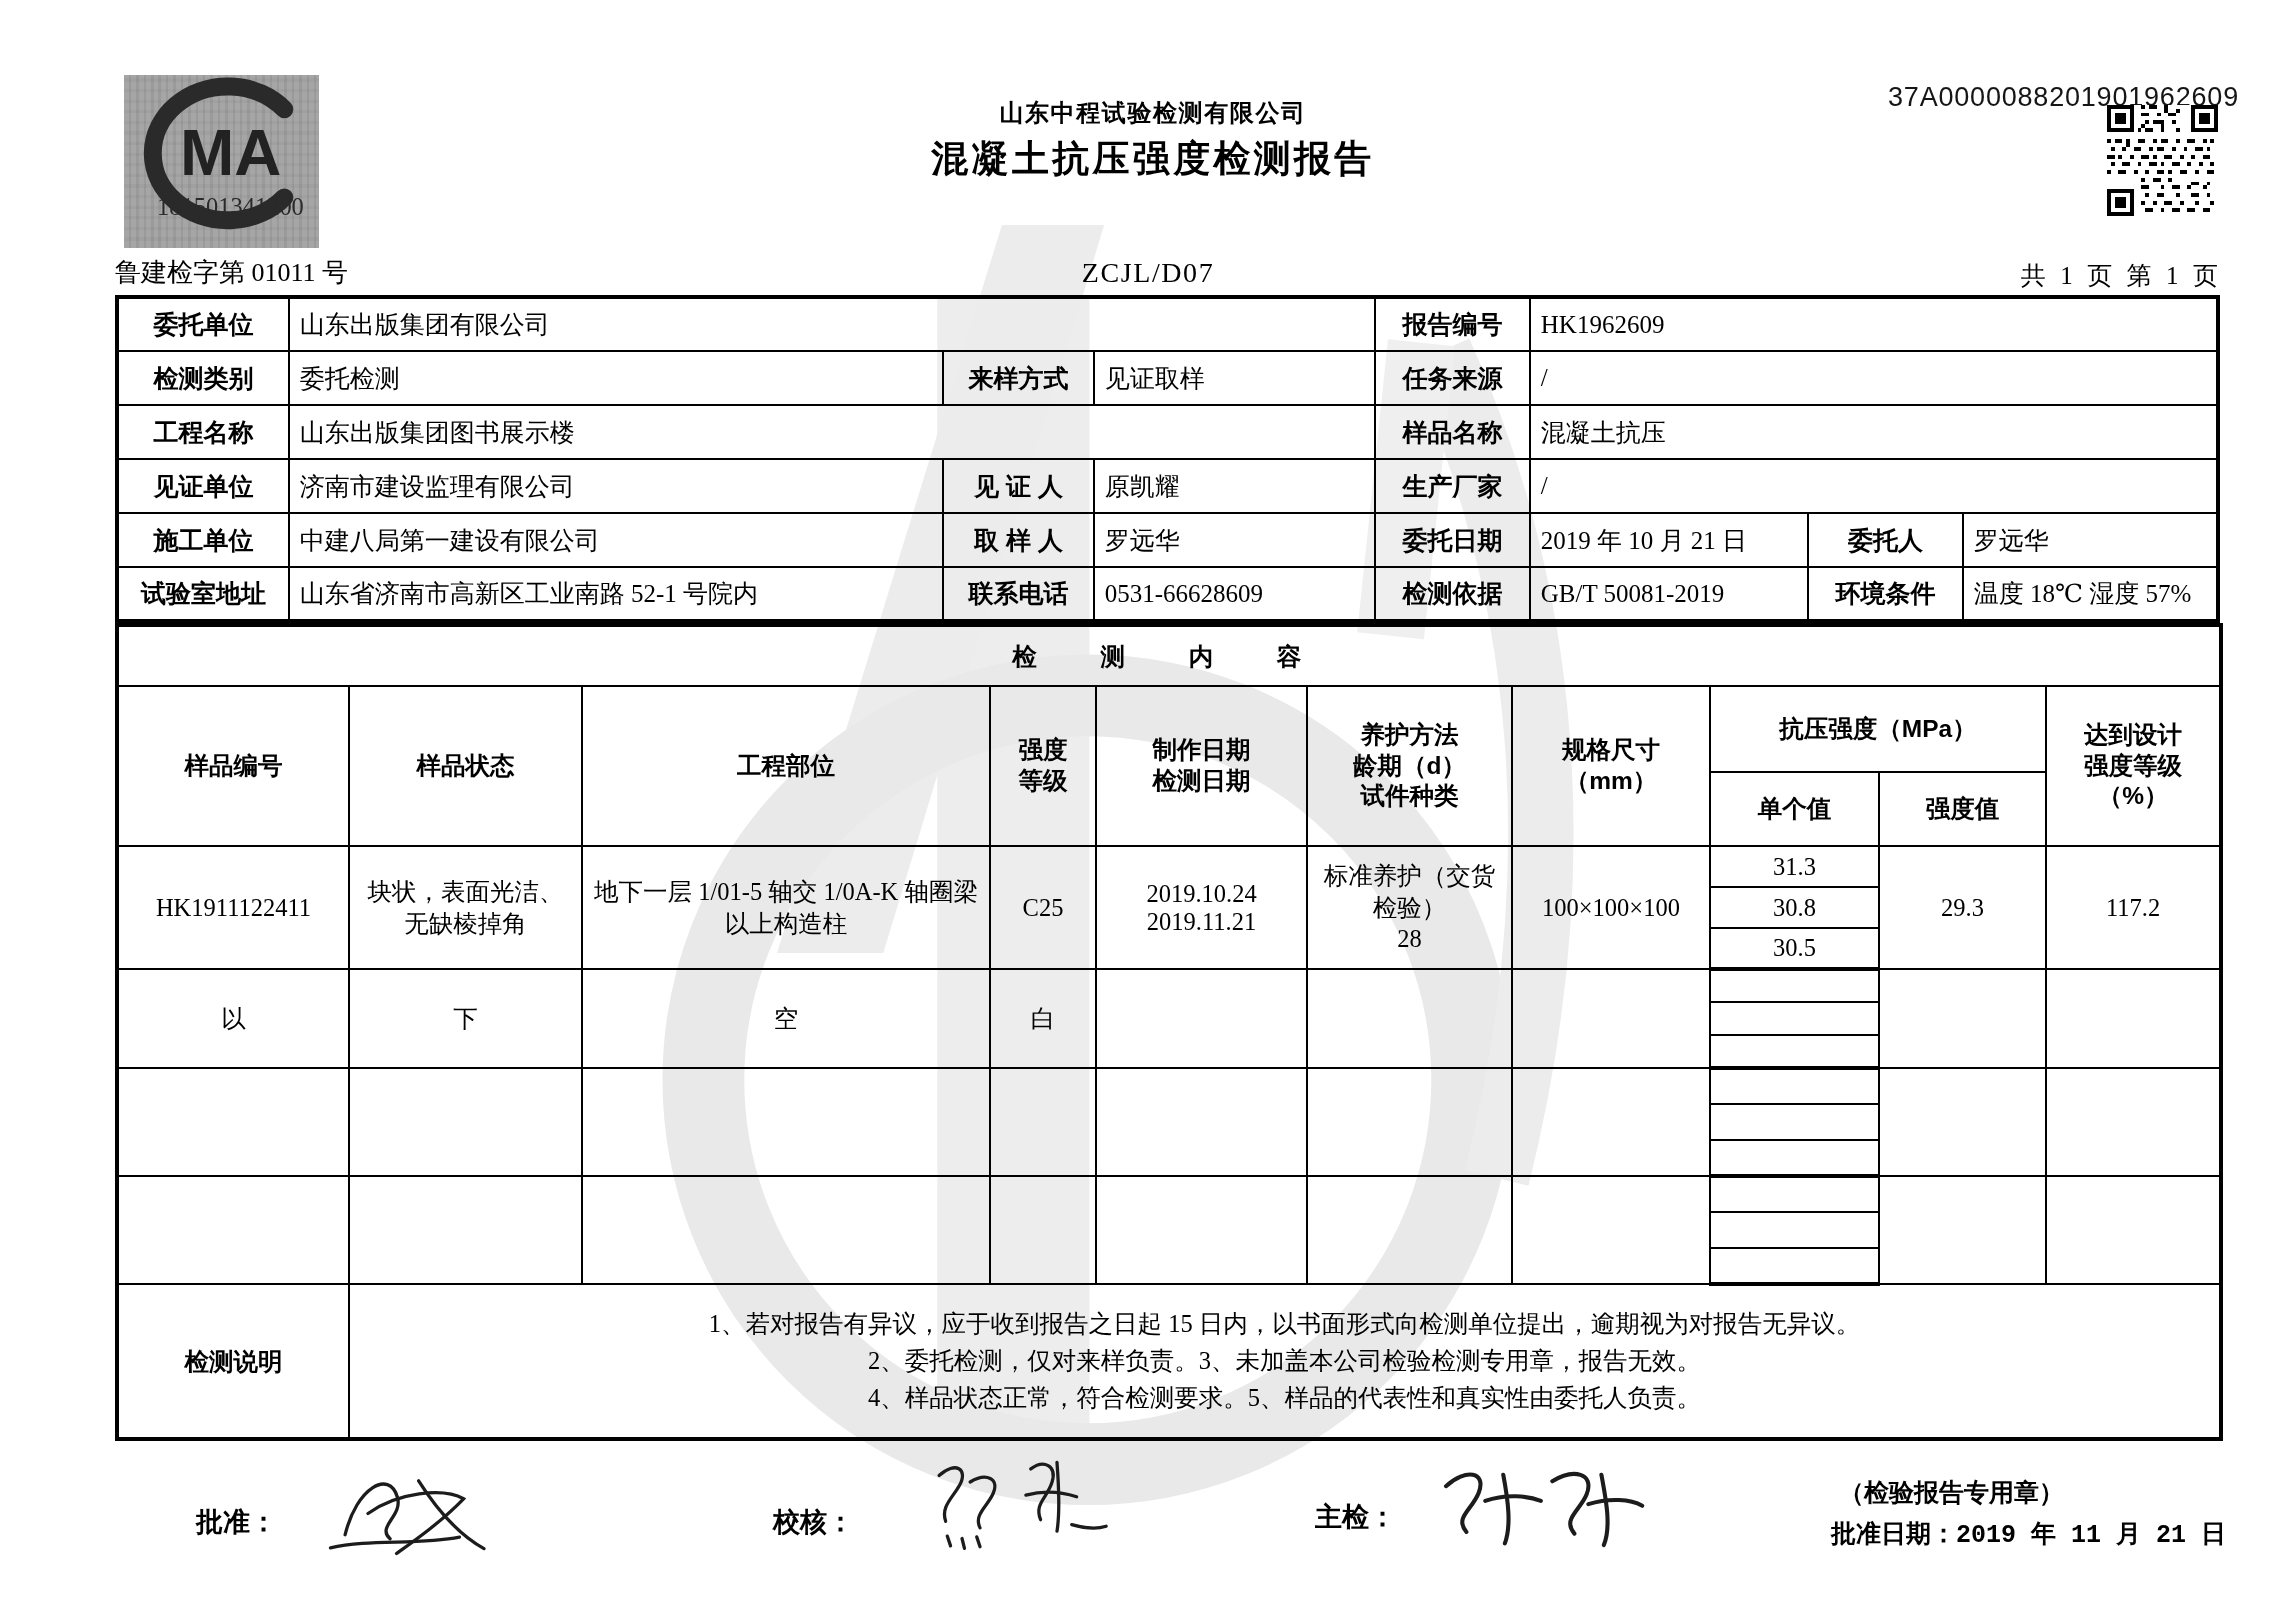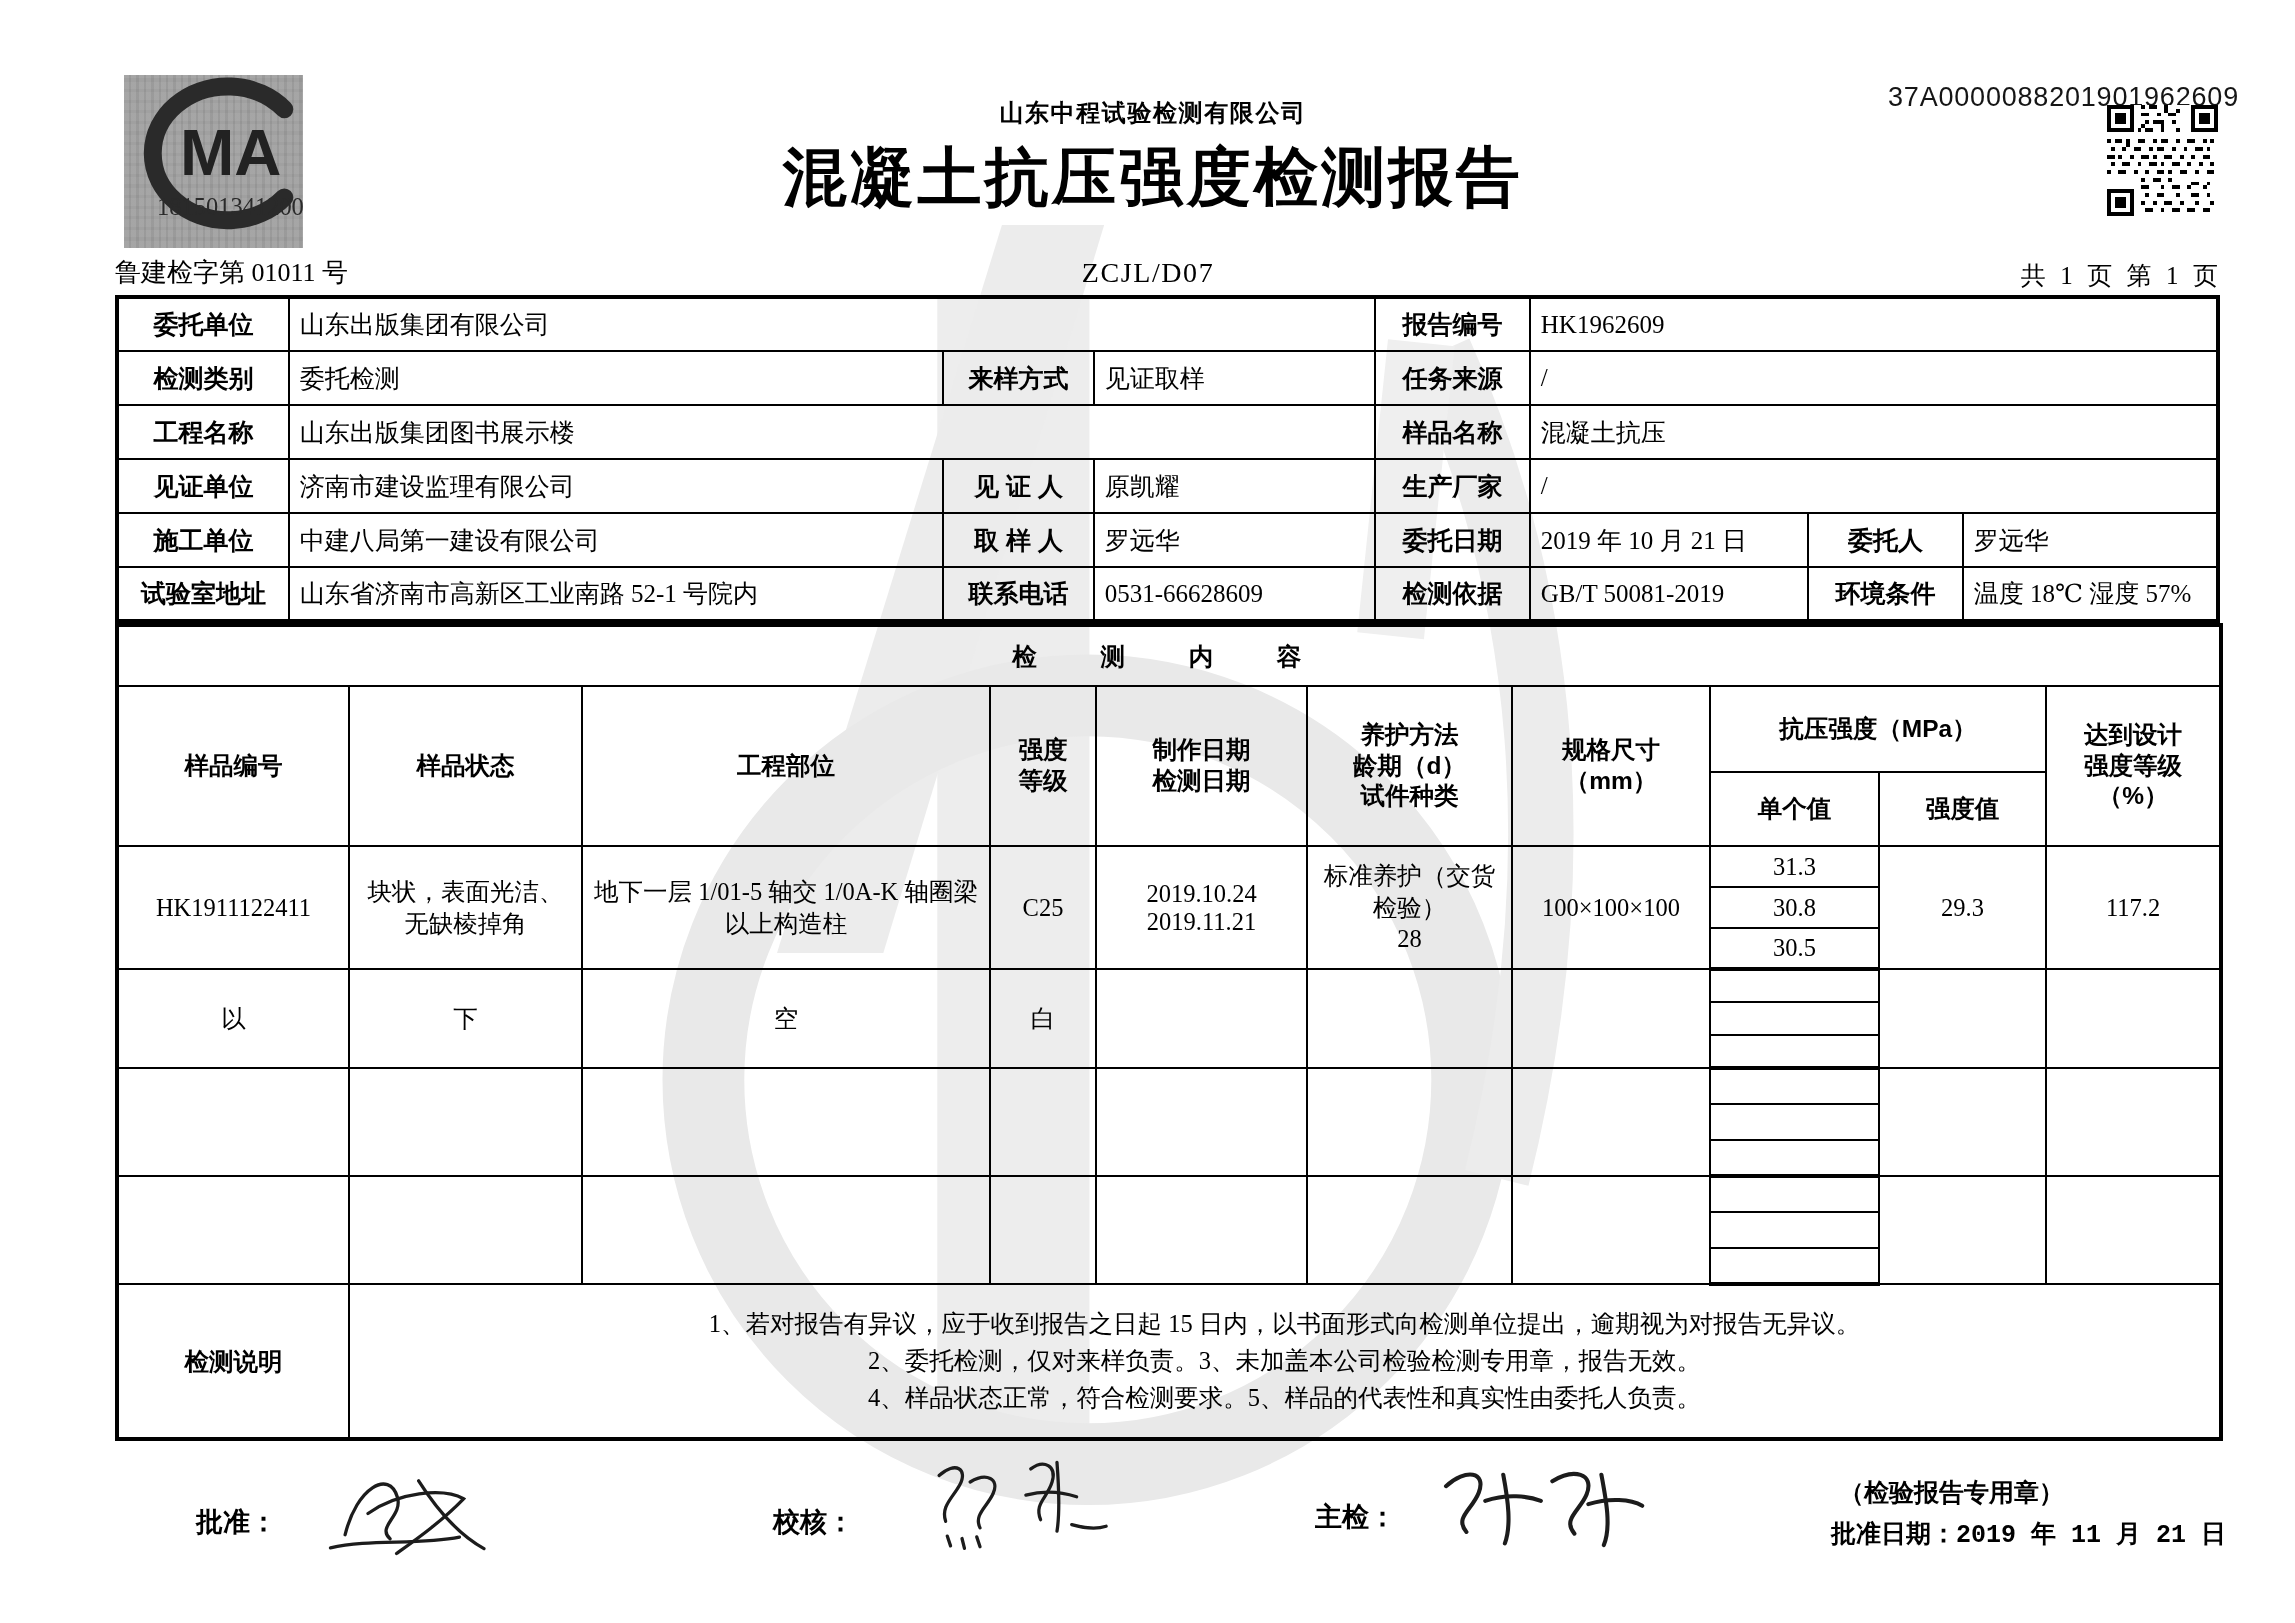--- a/index.html
+++ b/index.html
@@ -3,28 +3,28 @@
 <meta charset="utf-8">
 <style>
   html,body{margin:0;padding:0;background:#888;}
   .page{position:relative;width:2295px;height:1623px;background:#fff;
         font-family:"Liberation Serif","DejaVu Serif",serif;color:#000;overflow:hidden;}
   .page *{box-sizing:border-box;}
   .wm{position:absolute;left:0;top:0;z-index:0;}
   .layer{position:relative;z-index:1;}
 
   
-  .cma{position:absolute;left:124px;top:75px;width:179px;height:173px;
+  .cma{position:absolute;left:124px;top:75px;width:195px;height:173px;
        background:repeating-linear-gradient(90deg,#cfcfcf 0 4.9px,#c1c1c1 4.9px 7.4px),
                   repeating-linear-gradient(0deg,#cccccc 0 7.4px,#c5c5c5 7.4px 10.6px);
        background-blend-mode:multiply;}
   .title-block{position:absolute;left:1153px;top:97px;transform:translateX(-50%);
        text-align:center;white-space:nowrap;font-family:"Liberation Sans","DejaVu Sans",sans-serif;}
   .company{font-size:24px;font-weight:700;letter-spacing:1.6px;}
-  .report-title{font-size:64px;font-weight:700;letter-spacing:3.3px;margin-top:4.9px;}
+  .report-title{font-size:37px;font-weight:700;letter-spacing:3.3px;margin-top:4.9px;}
   .serial{position:absolute;left:1888px;top:82px;font-size:27px;letter-spacing:0.8px;
        font-family:"Liberation Sans","DejaVu Sans",sans-serif;color:#151515;}
   .qr{position:absolute;left:2107px;top:105px;}
   .meta-left{position:absolute;left:115px;top:255px;font-size:26px;}
   .meta-center{position:absolute;left:1148px;top:257px;transform:translateX(-50%);font-size:28px;letter-spacing:1.6px;}
   .meta-right{position:absolute;right:77px;top:259px;font-size:25px;word-spacing:8.2px;}
 
   
   table{border-collapse:collapse;table-layout:fixed;}
   .info-table{position:absolute;left:115px;top:295px;width:2103px;border:4.9px solid #000;}

